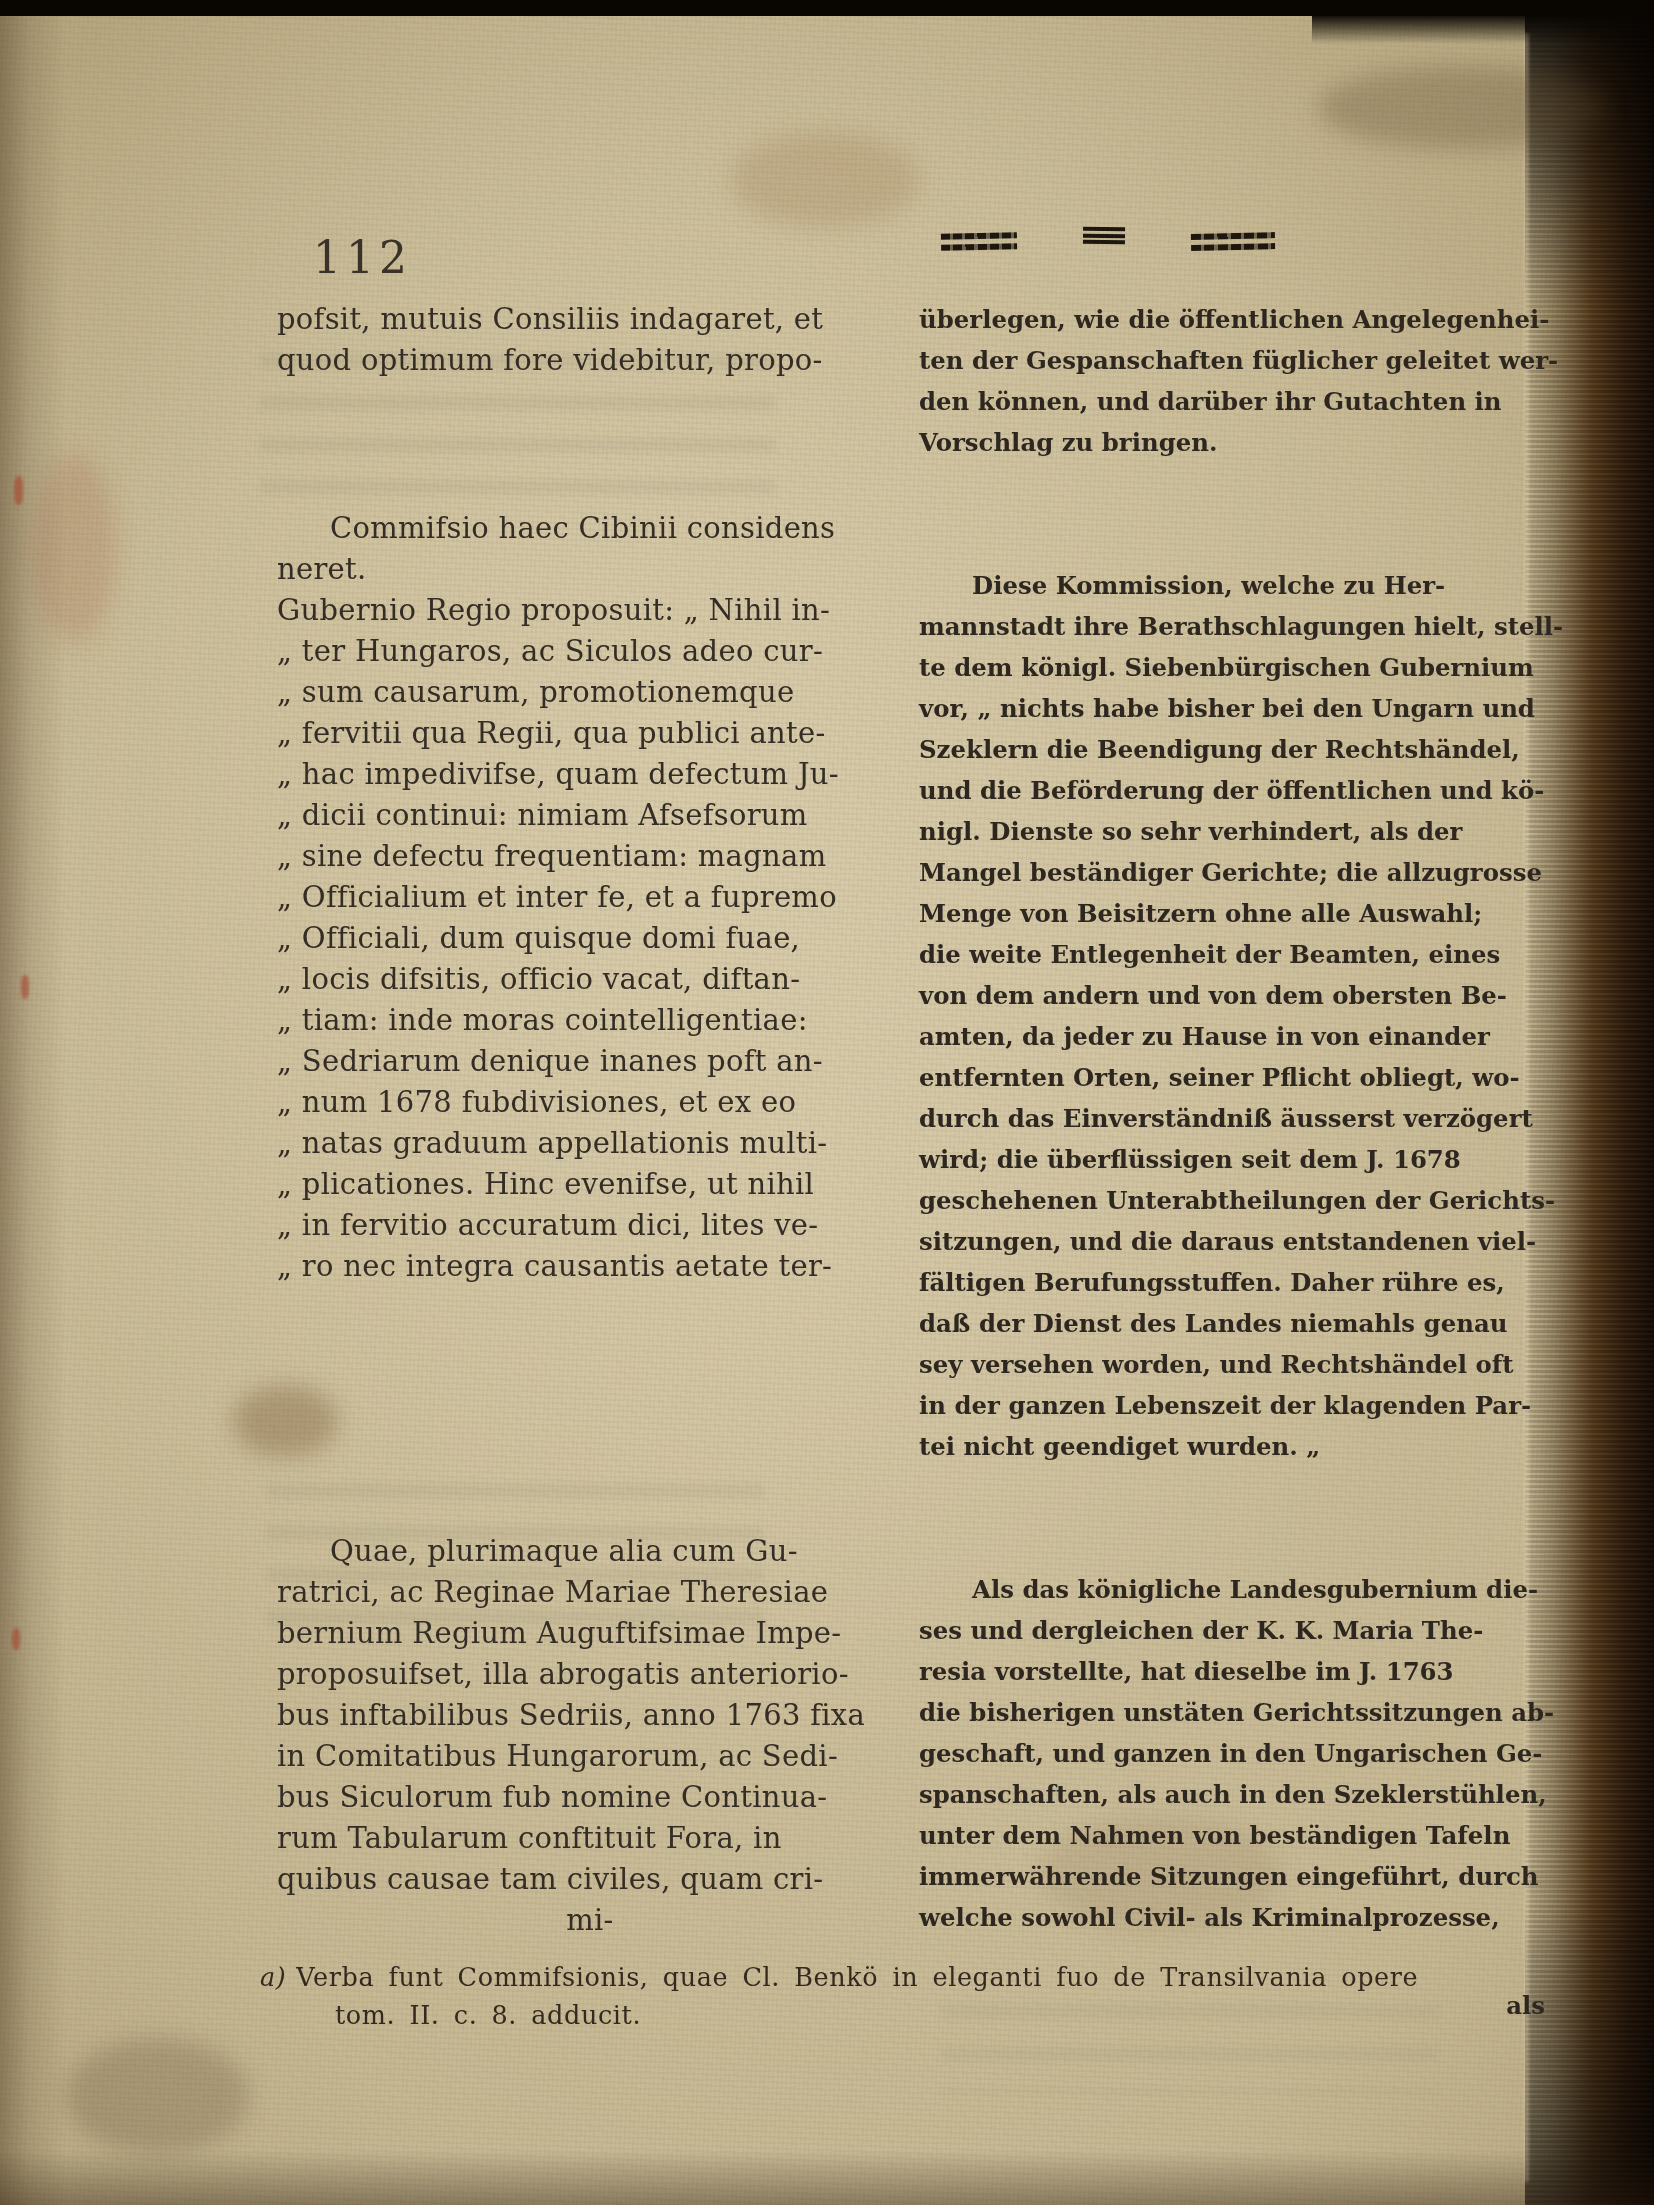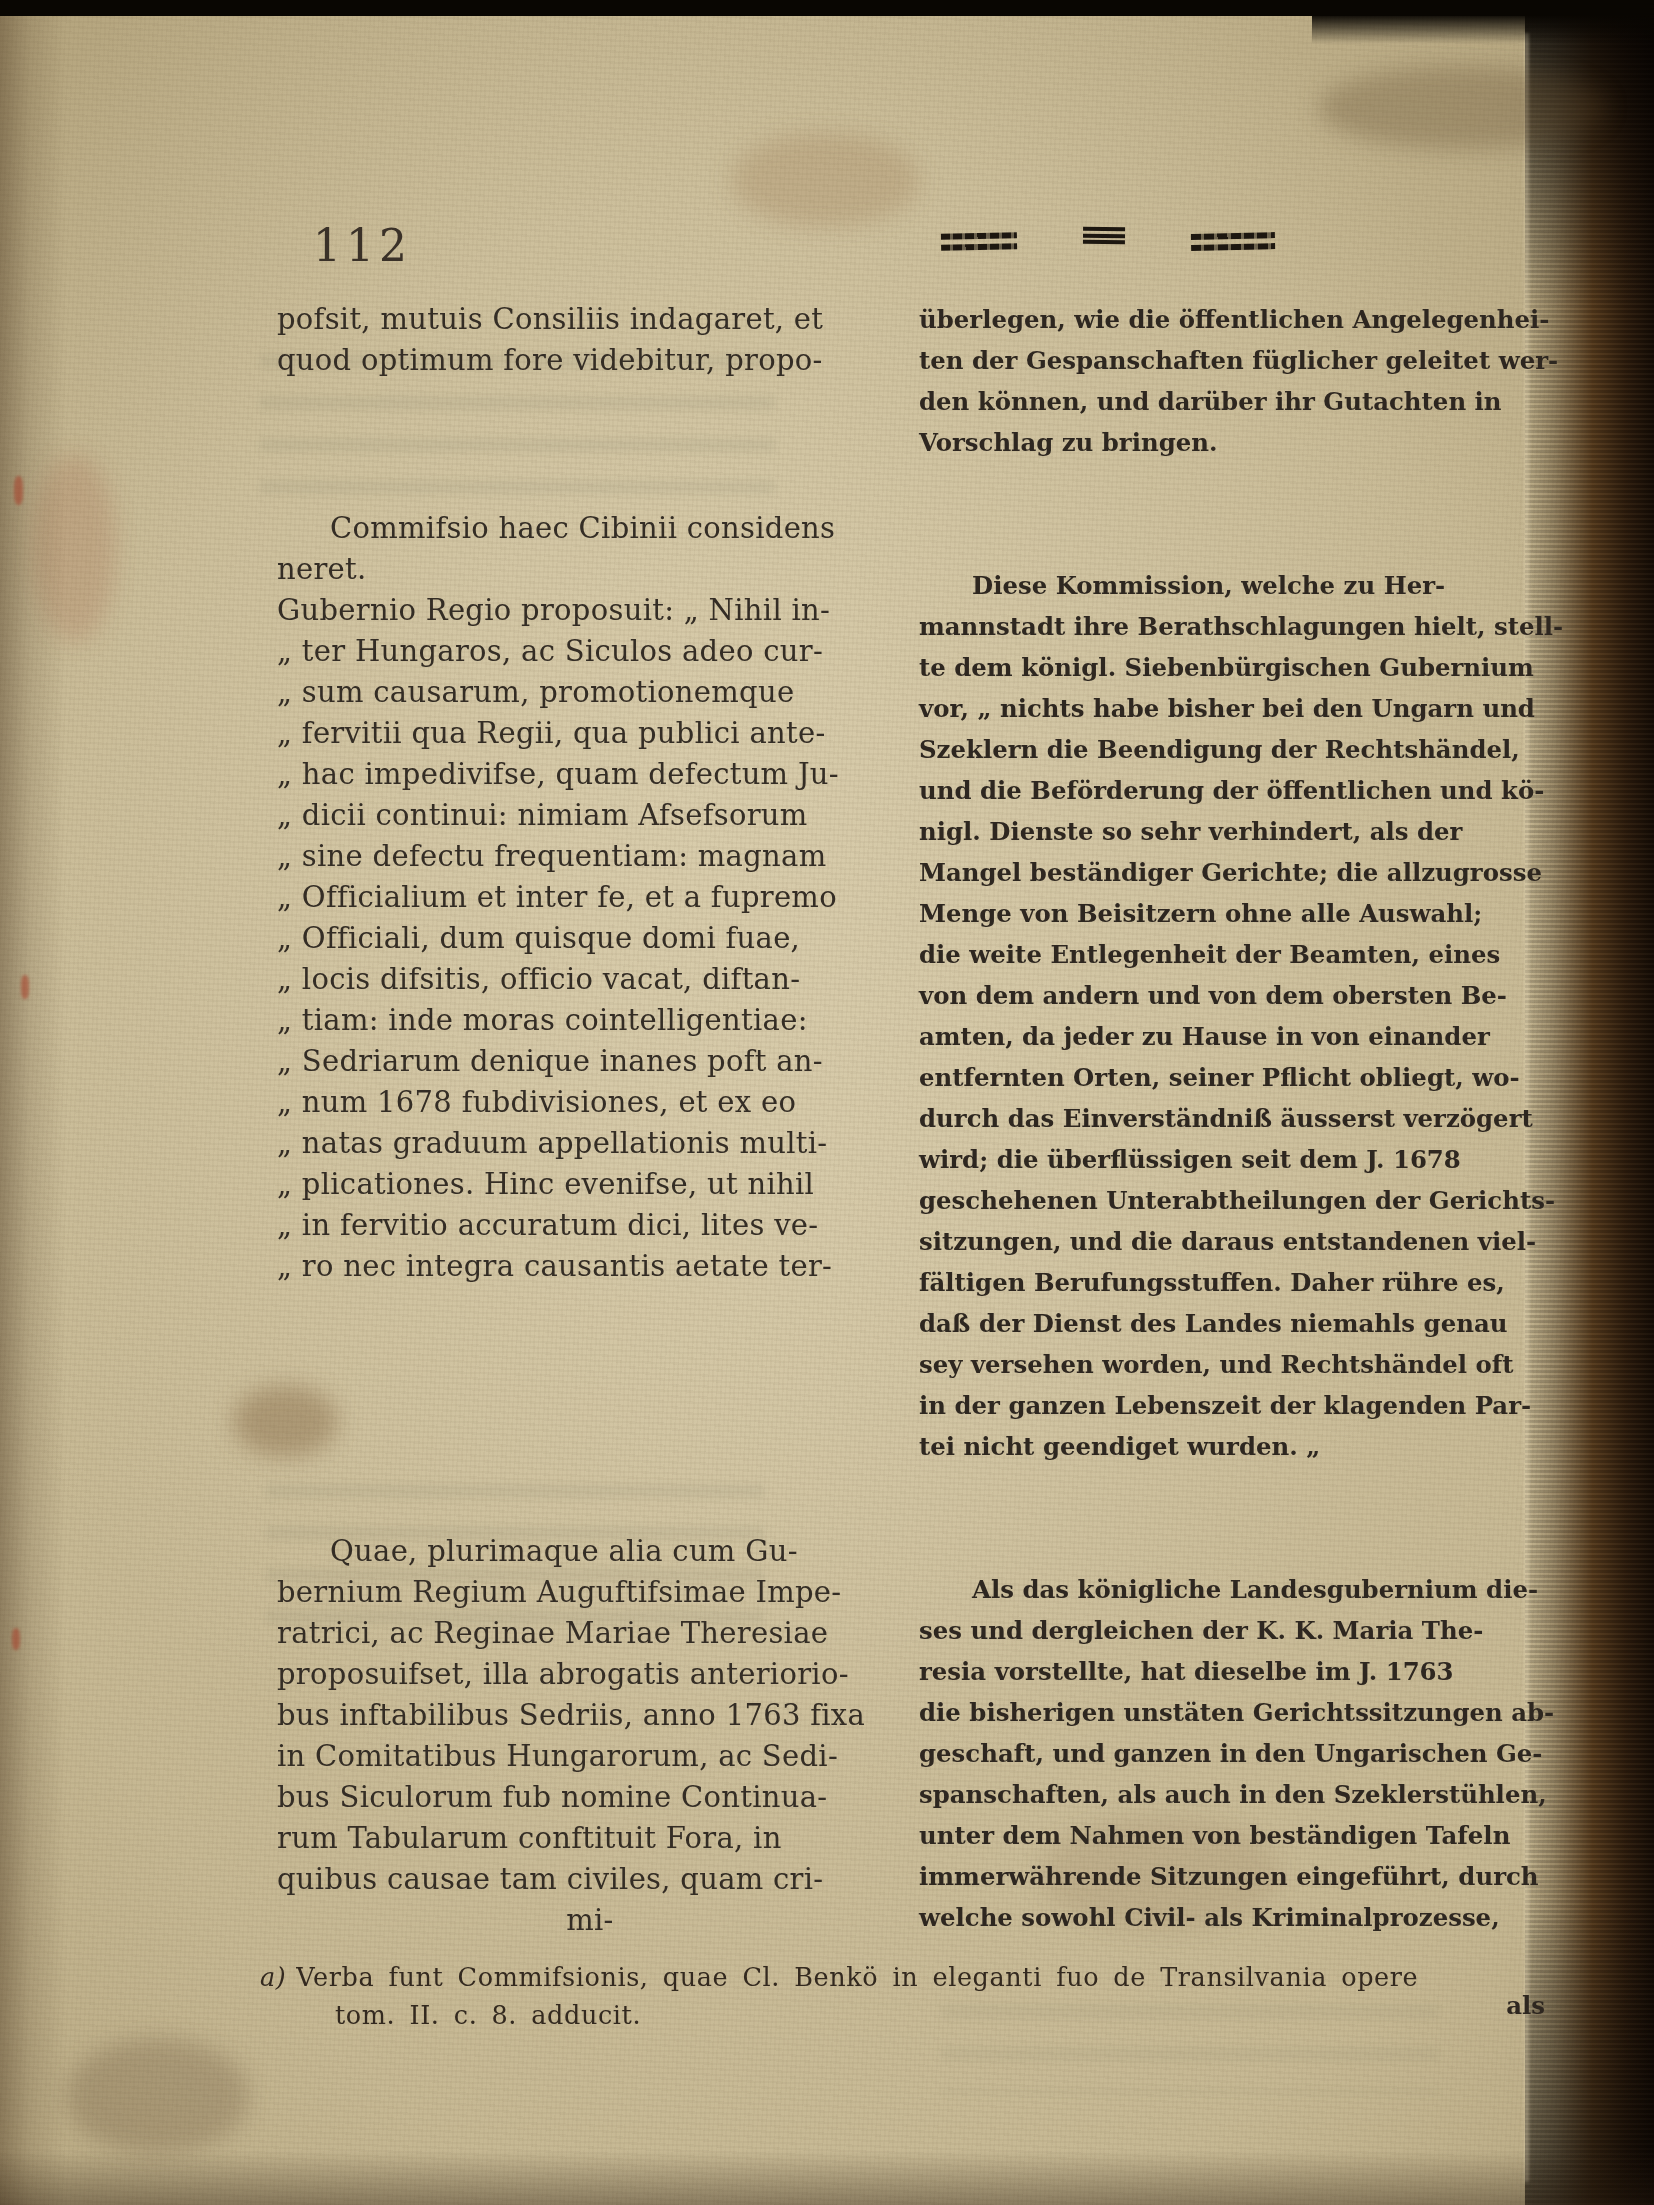--- a/index.html
+++ b/index.html
@@ -50,21 +50,21 @@
   .speck2 { left: 21px; top: 975px; width: 7.8px; height: 24.4px; }
   .speck3 { left: 12.2px; top: 1628px; width: 8.3px; height: 22px; }
   .showthrough { position: absolute; filter: blur(3.9px); opacity: .5; pointer-events: none;
     background: repeating-linear-gradient(180deg, rgba(92,98,78,0.16) 0 14.4px, rgba(0,0,0,0) 14.4px 42px); }
   .ghost1 { left: 260px; top: 354px;  width: 515px; height: 166px; }
   .ghost2 { left: 266px; top: 1484px; width: 498px; height: 155px; }
   .ghost3 { left: 941px; top: 2005px; width: 498px; height: 89px; opacity: .35; }
 
   
   .page-number {
-    position: absolute; left: 313px; top: 220px;
+    position: absolute; left: 313px; top: 232px;
     font-size: 44px; color: #3a3128; letter-spacing: 5px;
     font-family: "DejaVu Serif", serif;
   }
   .ornaments { position: absolute; left: 941px; top: 227px; display: flex; align-items: flex-end; gap: 66px; }
   .orn { display: flex; flex-direction: column; gap: 5px; transform: rotate(-1.2deg); }
   .orn i { display: block; }
   .orn-a i { width: 76px; height: 6.1px;
     background: repeating-linear-gradient(90deg, #1d1710 0 8.9px, rgba(29,23,16,0.55) 8.9px 12.2px); }
   .orn-b { gap: 2.8px; margin-bottom: 5.5px; transform: rotate(0.5deg); }
   .orn-b i { width: 42px; height: 3.9px; background: #1d1710; }
@@ -182,23 +182,23 @@
 
     <div class="line">„ plicationes.  Hinc evenifse, ut nihil</div>
 
     <div class="line">„ in fervitio accuratum dici, lites ve-</div>
 
     <div class="line">„ ro nec integra causantis aetate ter-</div>
 
 
     <div class="line indent gap-xl">Quae, plurimaque alia cum Gu-</div>
 
+    <div class="line">ratrici, ac Reginae Mariae Theresiae</div>
+
     <div class="line">bernium Regium Auguftifsimae Impe-</div>
-
-    <div class="line">ratrici, ac Reginae Mariae Theresiae</div>
 
     <div class="line">proposuifset, illa abrogatis anteriorio-</div>
 
     <div class="line">bus inftabilibus Sedriis, anno 1763 fixa</div>
 
     <div class="line">in Comitatibus Hungarorum, ac Sedi-</div>
 
     <div class="line">bus Siculorum fub nomine Continua-</div>
 
     <div class="line">rum Tabularum conftituit Fora, in</div>

